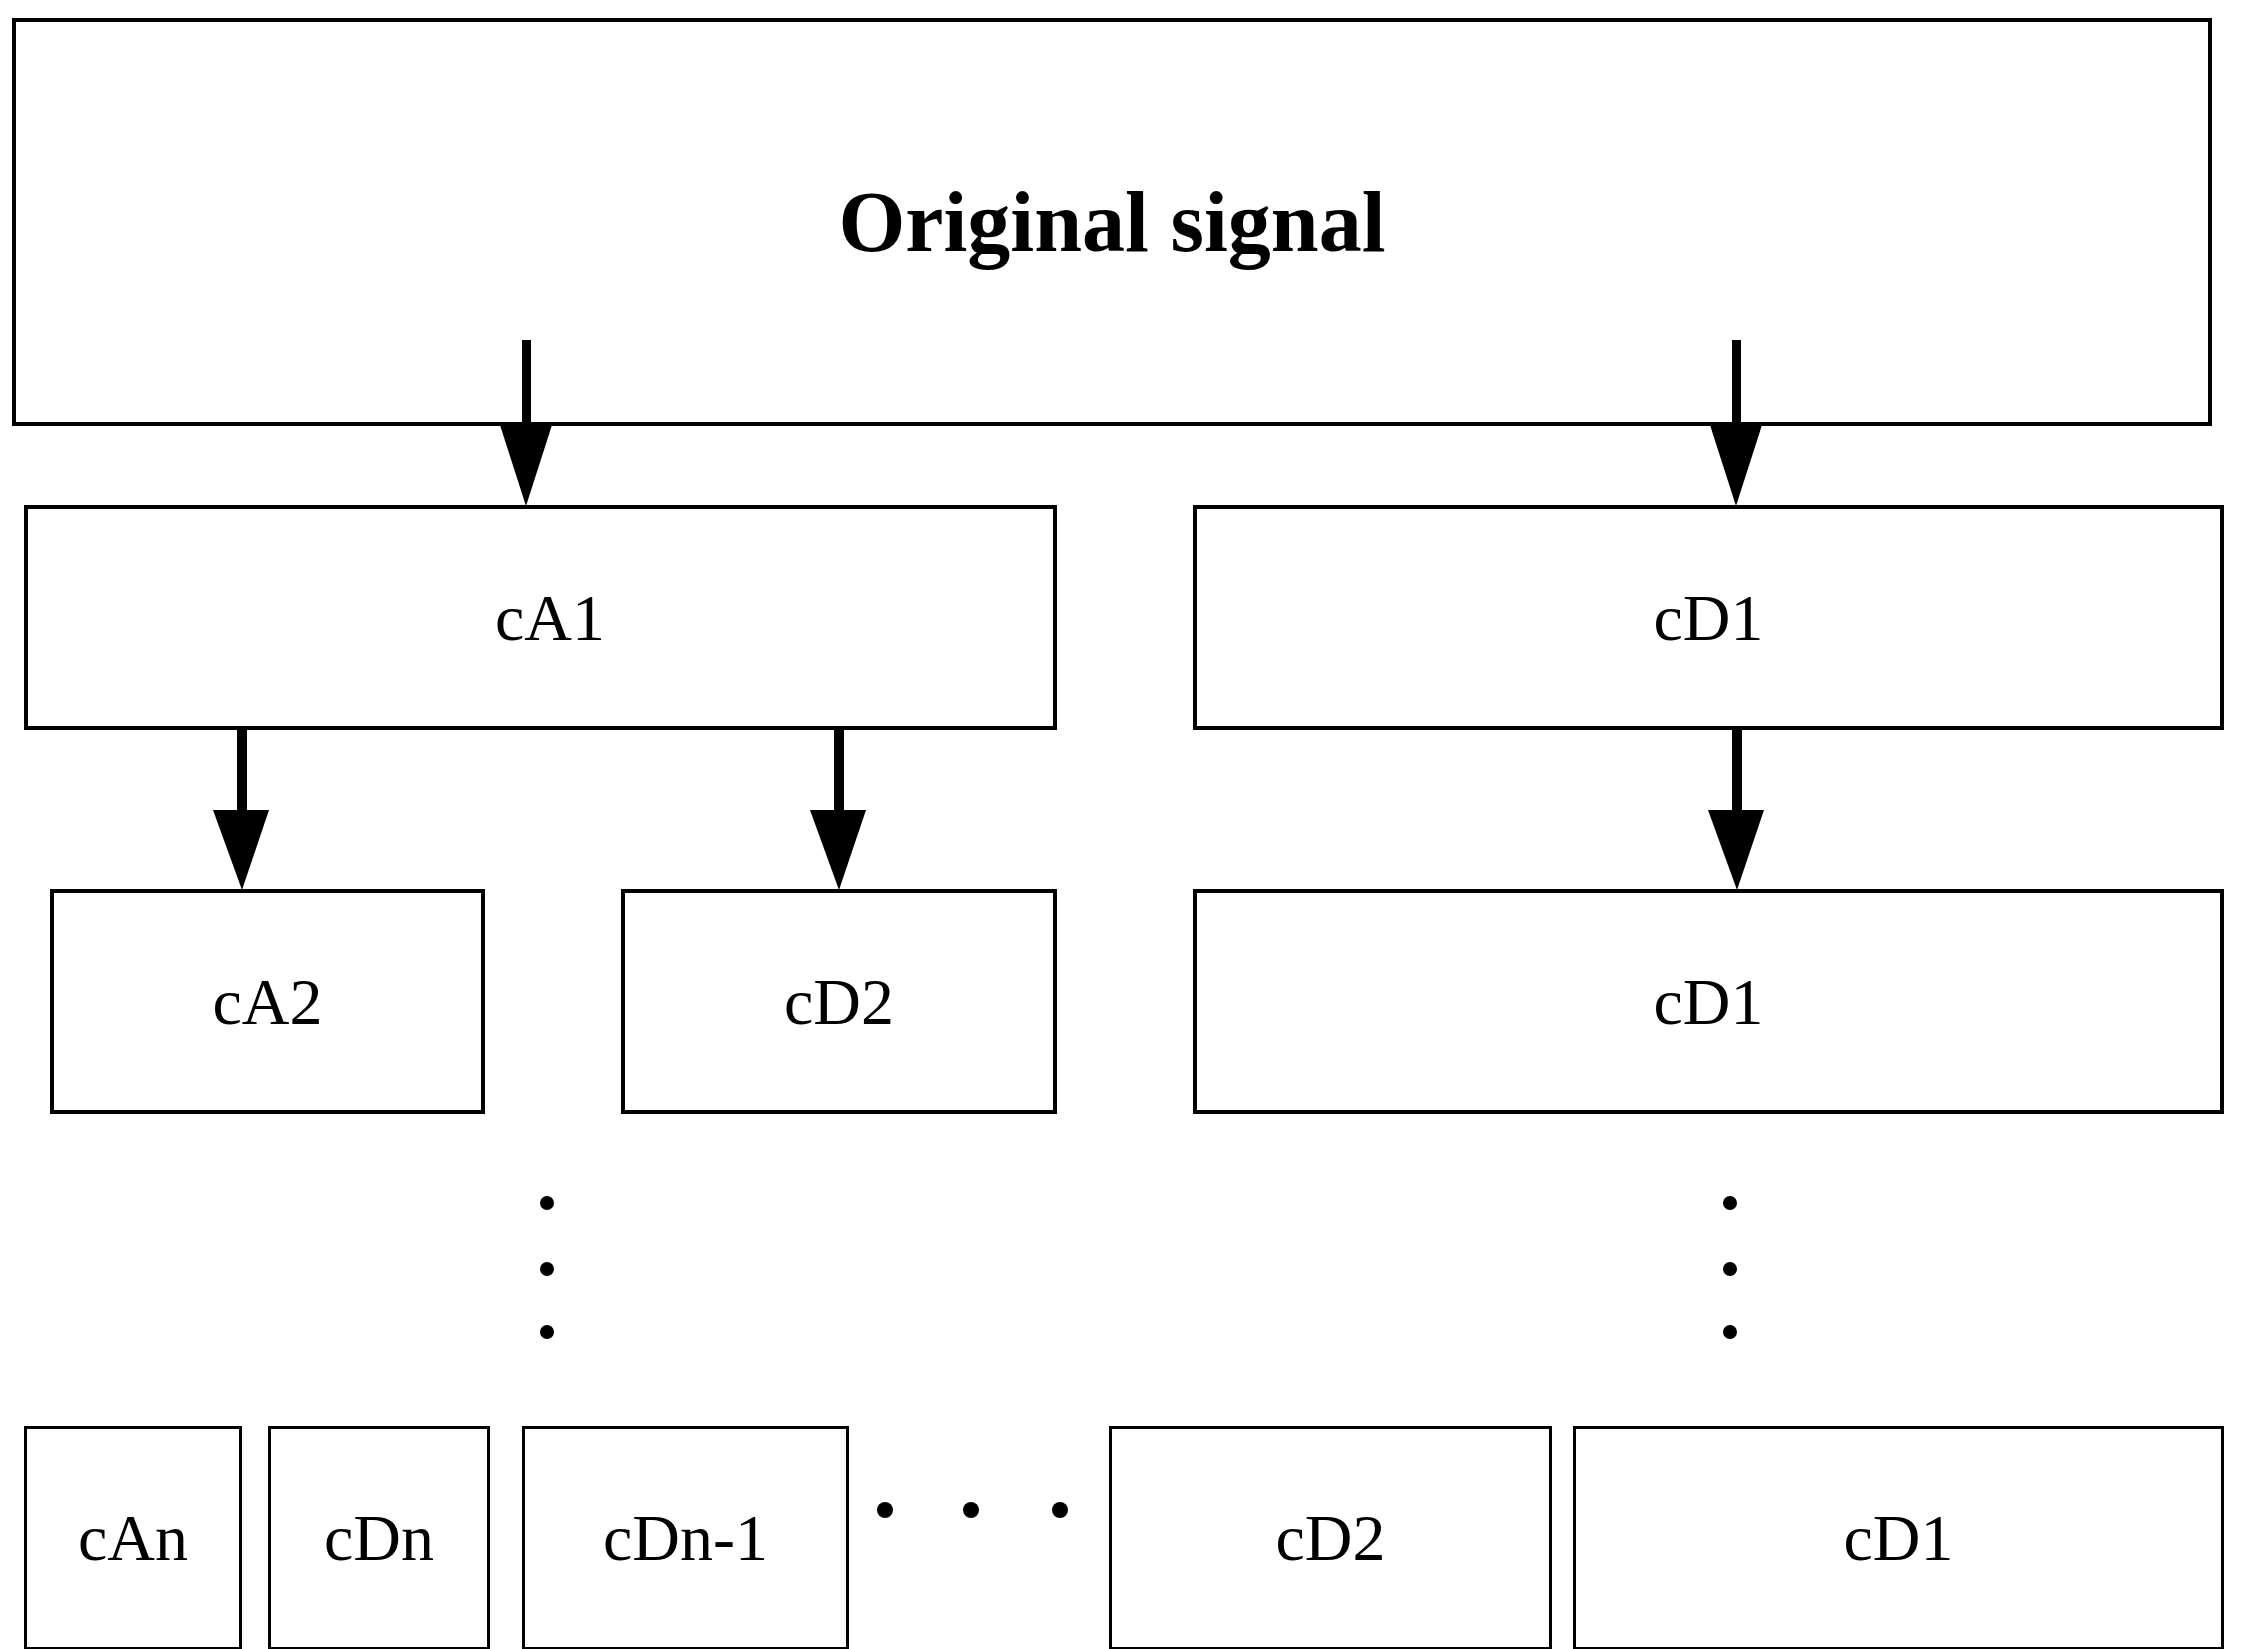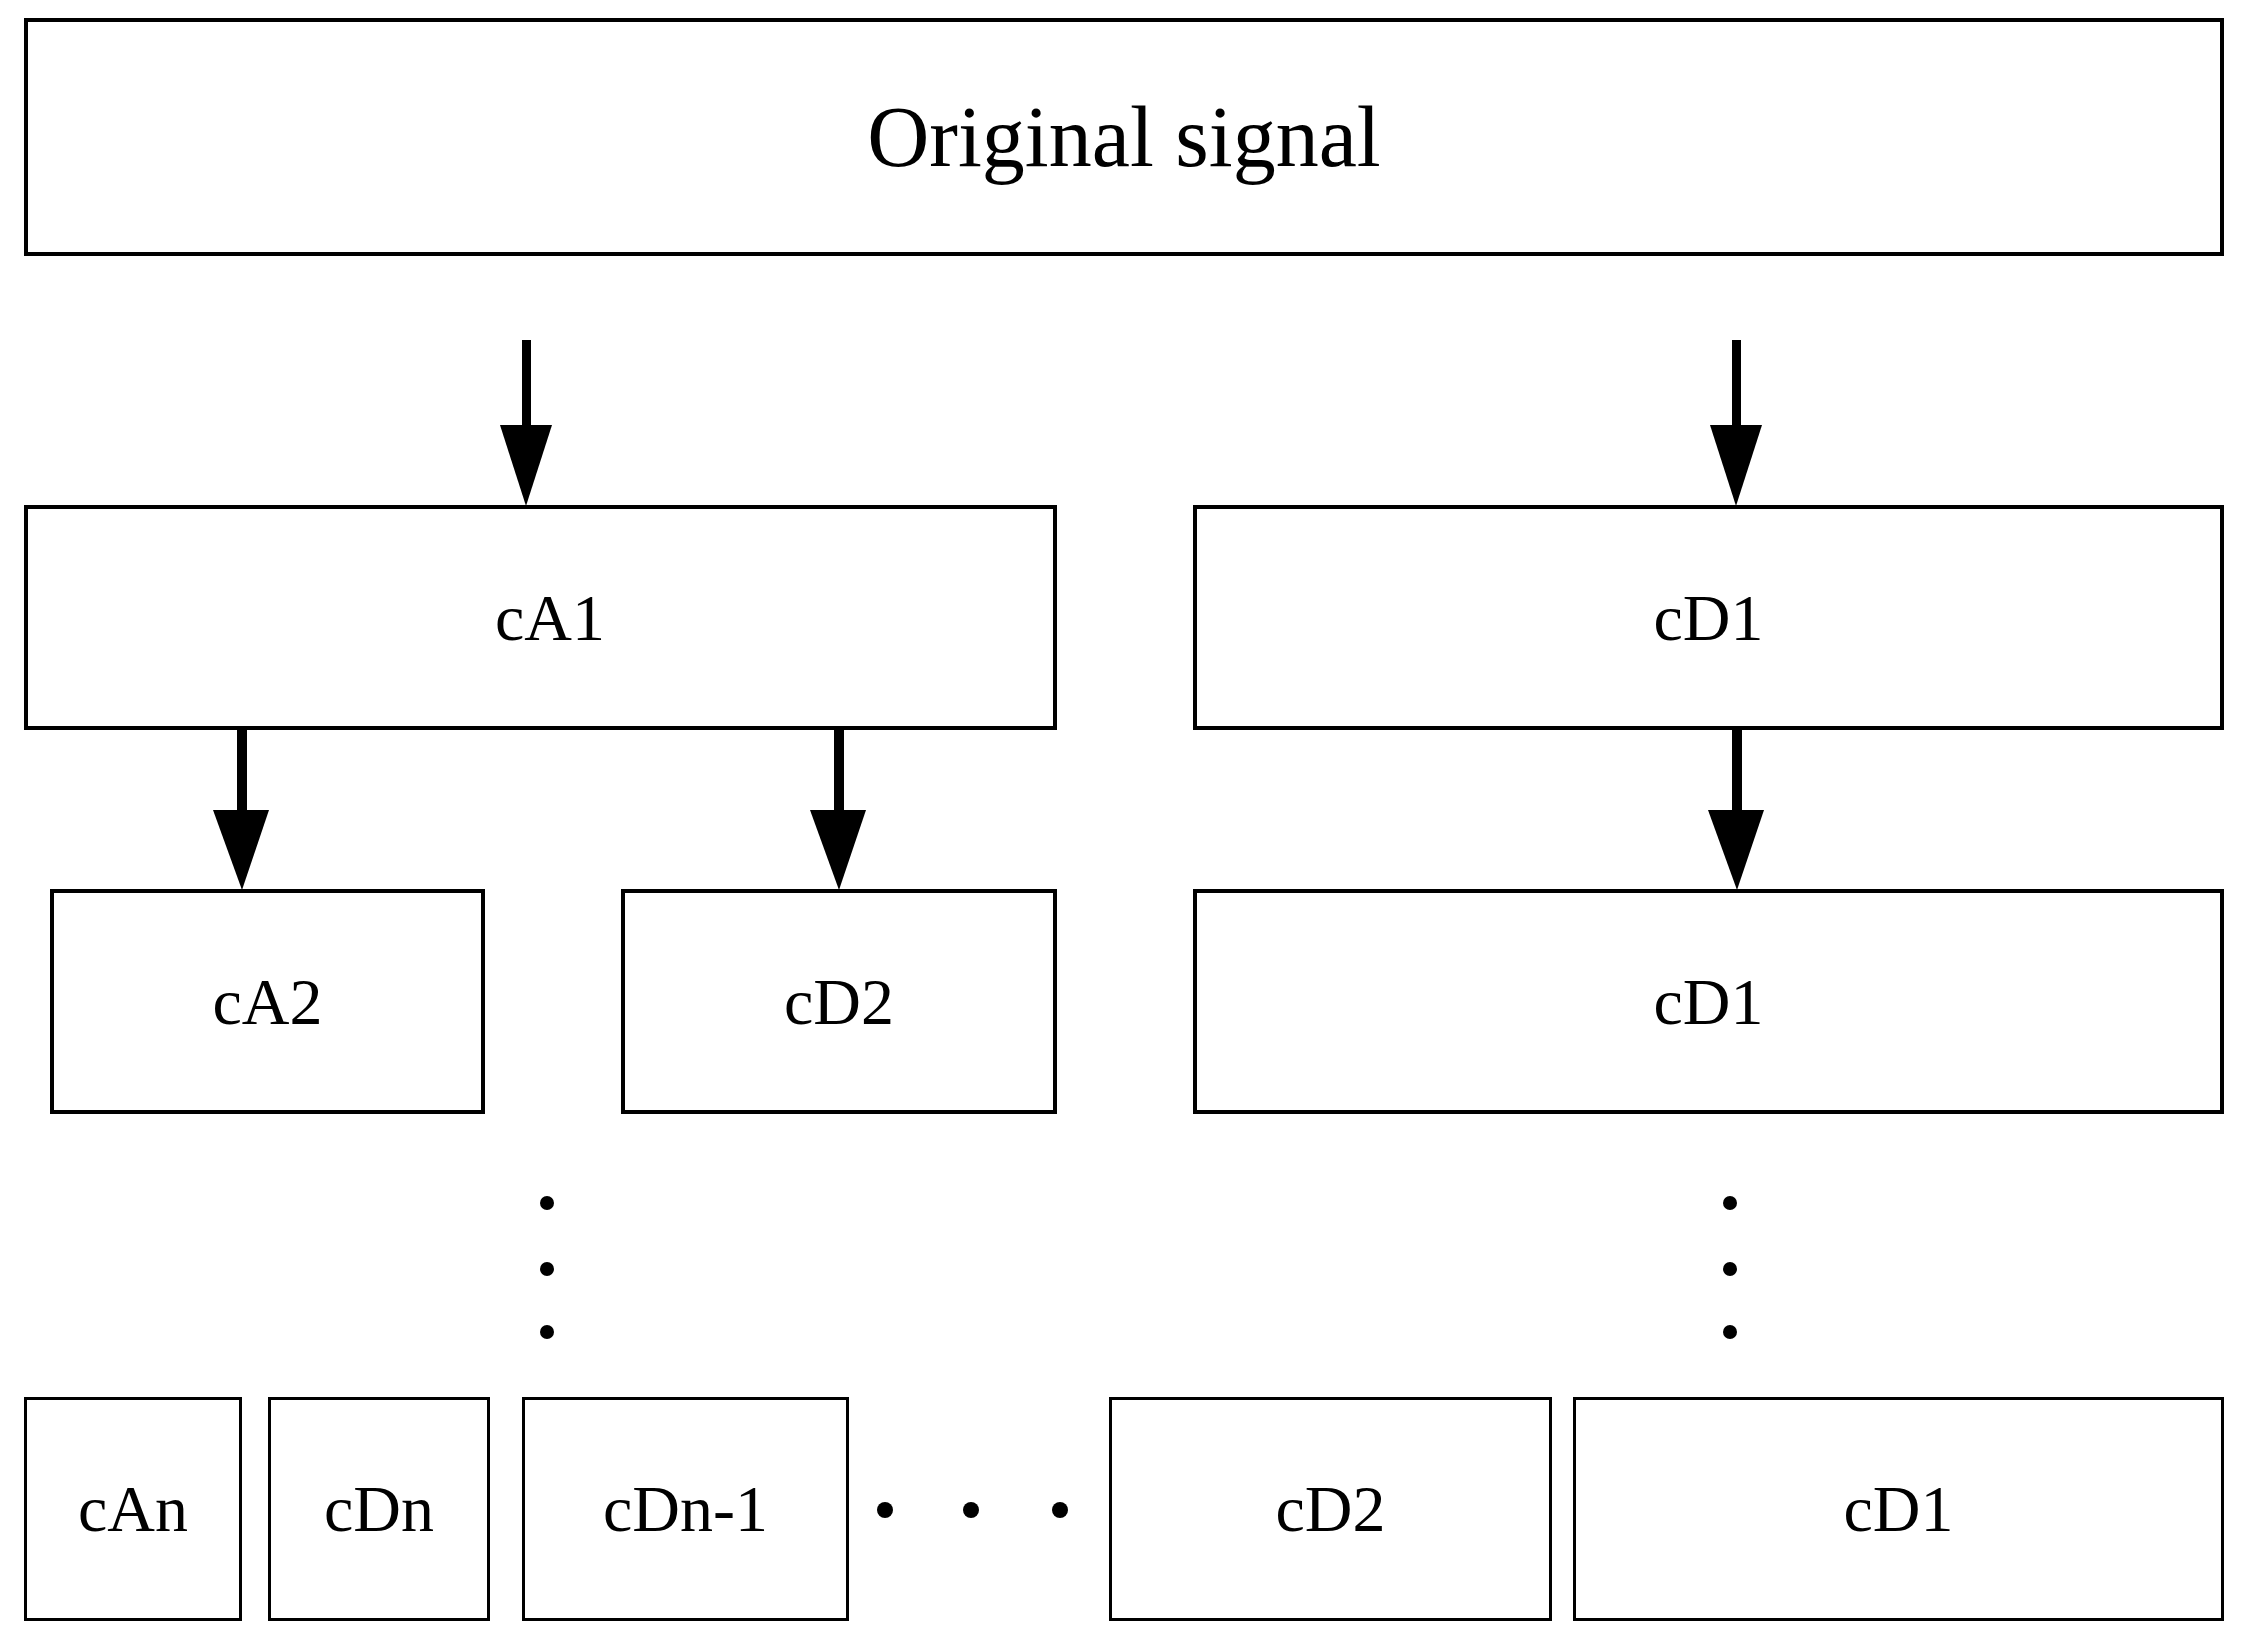--- a/index.html
+++ b/index.html
@@ -18,21 +18,21 @@
   }
   .node-box {
     position: absolute;
     box-sizing: border-box;
     border: 4px solid #000000;
     background: #ffffff;
     display: flex;
     align-items: center;
     justify-content: center;
   }
-  .node-box.thin { border-width: 3px; }
+  .node-box.thin { border-width: 3px; margin-top: 29px; }
   .node-label {
     font-family: "Liberation Serif", "DejaVu Serif", serif;
     color: #000000;
     line-height: 1;
     white-space: nowrap;
   }
   .lbl-title { font-size: 86px; }
   .lbl-lvl1  { font-size: 66px; }
   .lbl-lvl2  { font-size: 66px; }
   .lbl-lvl3  { font-size: 66px; }
@@ -44,21 +44,21 @@
     position: absolute;
     background: #000000;
     border-radius: 50%;
   }
 </style>
 </head>
 <body>
 
 <div id="canvas">
 
-  <div class="node-box" style="left:24px; top:18px; width:2200px; height:238px;">
+  <div class="node-box" style="left:12px; top:18px; width:2200px; height:408px;font-weight:bold;">
     <span class="node-label lbl-title">Original signal</span>
   </div>
 
   <svg class="arrow-svg" style="left:490px; top:340px; width:72px; height:168px;" viewBox="0 0 72 168">
     <rect x="32" y="0" width="9" height="90" fill="#000000"></rect>
     <polygon points="10,85 62,85 36,166" fill="#000000"></polygon>
   </svg>
 
   <svg class="arrow-svg" style="left:1700px; top:340px; width:72px; height:168px;" viewBox="0 0 72 168">
     <rect x="32" y="0" width="9" height="90" fill="#000000"></rect>

